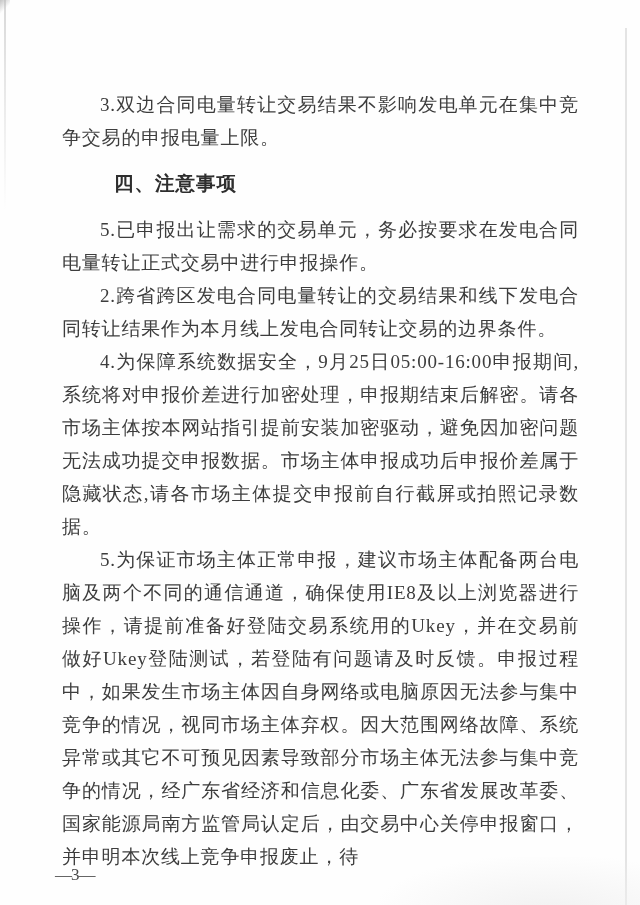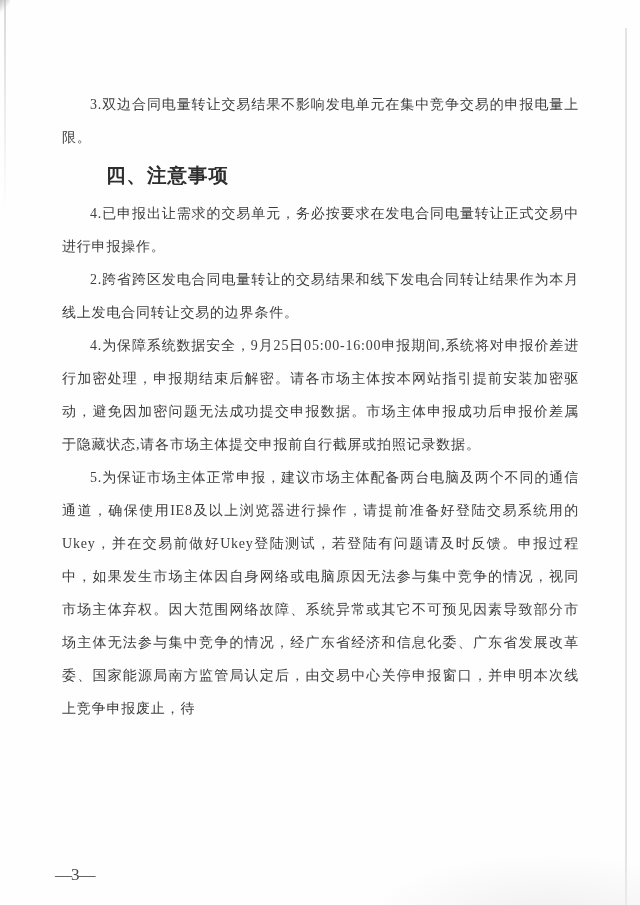--- a/index.html
+++ b/index.html
@@ -52,28 +52,28 @@
   }
   .content {
     position: absolute;
     top: 88px;
     left: 62px;
     width: 517px;
     color: #3d3d3d;
   }
   .para {
     margin: 0;
-    font-size: 14px;
+    font-size: 19px;
     line-height: 33px;
     letter-spacing: 0.8px;
     text-align: justify;
     text-indent: 2em;
   }
   .section-heading {
-    margin: 5px;
+    margin: 13px;
     font-family: "Liberation Sans", "DejaVu Sans", sans-serif;
     font-weight: 700;
     font-size: 19.5px;
     line-height: 33px;
     letter-spacing: 1px;
     color: #2e2e2e;
     text-indent: 2em;
   }
   .page-number {
     position: absolute;
@@ -92,21 +92,21 @@
   <div class="corner-mark"></div>
   <div class="edge-left"></div>
   <div class="edge-right"></div>
   <div class="blob-bottom-right"></div>
 
   <div class="content">
     <p class="para">3.双边合同电量转让交易结果不影响发电单元在集中竞争交易的申报电量上限。</p>
 
     <h3 class="section-heading">四、注意事项</h3>
 
-    <p class="para">4.已申报出让需求的交易单元，务必按要求在发电合同电量转让正式交易中进行申报操作。</p>
+    <p class="para">5.已申报出让需求的交易单元，务必按要求在发电合同电量转让正式交易中进行申报操作。</p>
 
     <p class="para">2.跨省跨区发电合同电量转让的交易结果和线下发电合同转让结果作为本月线上发电合同转让交易的边界条件。</p>
 
 
     <p class="para">4.为保障系统数据安全，9月25日05:00-16:00申报期间,系统将对申报价差进行加密处理，申报期结束后解密。请各市场主体按本网站指引提前安装加密驱动，避免因加密问题无法成功提交申报数据。市场主体申报成功后申报价差属于隐藏状态,请各市场主体提交申报前自行截屏或拍照记录数据。</p>
 
     <p class="para">5.为保证市场主体正常申报，建议市场主体配备两台电脑及两个不同的通信通道，确保使用IE8及以上浏览器进行操作，请提前准备好登陆交易系统用的Ukey，并在交易前做好Ukey登陆测试，若登陆有问题请及时反馈。申报过程中，如果发生市场主体因自身网络或电脑原因无法参与集中竞争的情况，视同市场主体弃权。因大范围网络故障、系统异常或其它不可预见因素导致部分市场主体无法参与集中竞争的情况，经广东省经济和信息化委、广东省发展改革委、国家能源局南方监管局认定后，由交易中心关停申报窗口，并申明本次线上竞争申报废止，待</p>
   </div>
 
   <div class="page-number">—3—</div>

